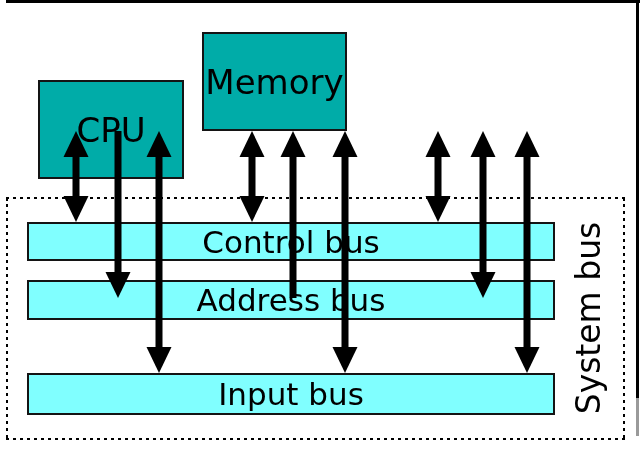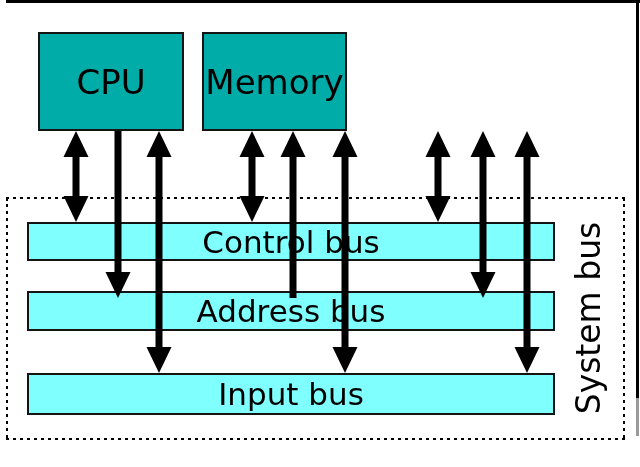--- a/index.html
+++ b/index.html
@@ -30,21 +30,21 @@
   .dash-v{top:0;bottom:0;width:2px;background:repeating-linear-gradient(to bottom,#000 0 3.5px,transparent 3.5px 7px);}
   .dash-top{top:0;} .dash-bottom{bottom:0;} .dash-left{left:0;} .dash-right{right:0;}
 
   
   .bus{
     position:absolute;left:27px;width:528px;box-sizing:border-box;
     background:var(--bus-fill,#80ffff);border:2px solid #141414;
     display:flex;align-items:center;justify-content:center;font-size:31px;
   }
   .bus-control{top:222px;height:39px;}
-  .bus-address{top:291px;height:40px;}
+  .bus-address{top:280px;height:40px;}
   .bus-data{top:373px;height:42px;}
 
   
   .system-bus-label{
     position:absolute;left:588px;top:318px;white-space:nowrap;font-size:33px;
     transform:translate(-50%,-50%) rotate(-90deg);
   }
 
   
   .arrow-layer{position:absolute;left:0;top:0;width:640px;height:467px;pointer-events:none;}
@@ -70,21 +70,21 @@
   </div>
   <div class="bus bus-address" style="background: rgb(128, 255, 255);">
     <span class="bus-label">Address bus</span>
   </div>
   <div class="bus bus-data" style="background: rgb(128, 255, 255);">
     <span class="bus-label">Input bus</span>
   </div>
 
   <div class="system-bus-label">System bus</div>
 
-  <div class="component box-cpu" style="background: rgb(0, 172, 168);">
+  <div class="component box-cpu" style="background: rgb(0, 172, 168); margin-top: 48px;">
     <span class="comp-label">CPU</span>
   </div>
   <div class="component box-memory" style="background: rgb(0, 172, 168);">
     <span class="comp-label">Memory</span>
   </div>
 
   <svg class="arrow-layer" width="640" height="467" viewBox="0 0 640 467" xmlns="http://www.w3.org/2000/svg">
       <g fill="#000000">
         <rect x="72.5" y="155" width="7" height="43"></rect>
         <polygon points="76,131 63.5,157 88.5,157"></polygon>

